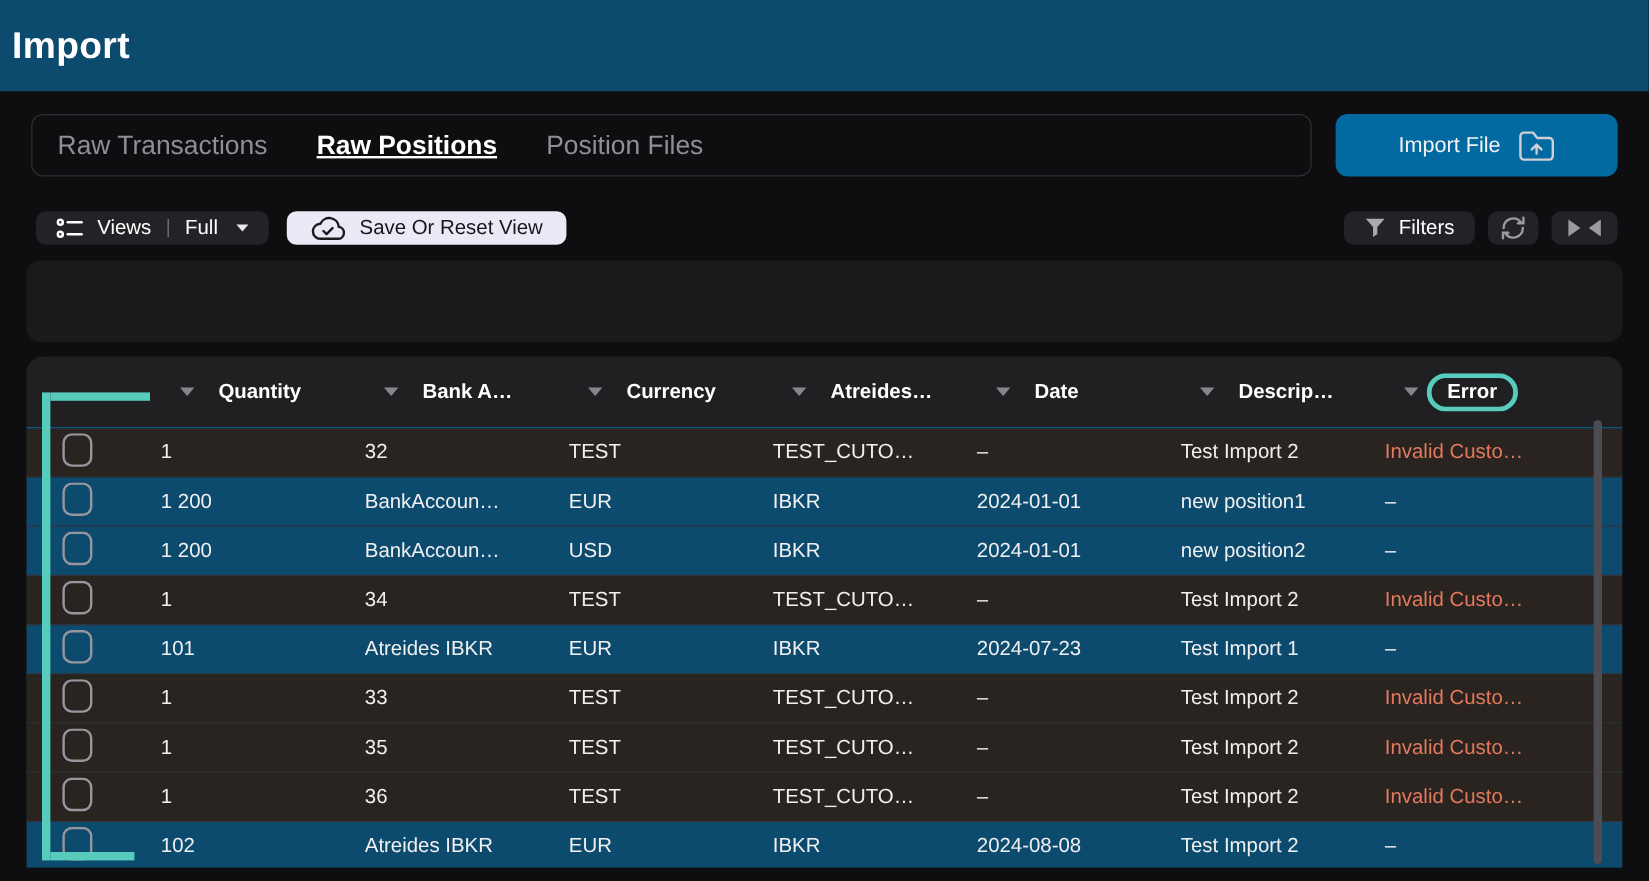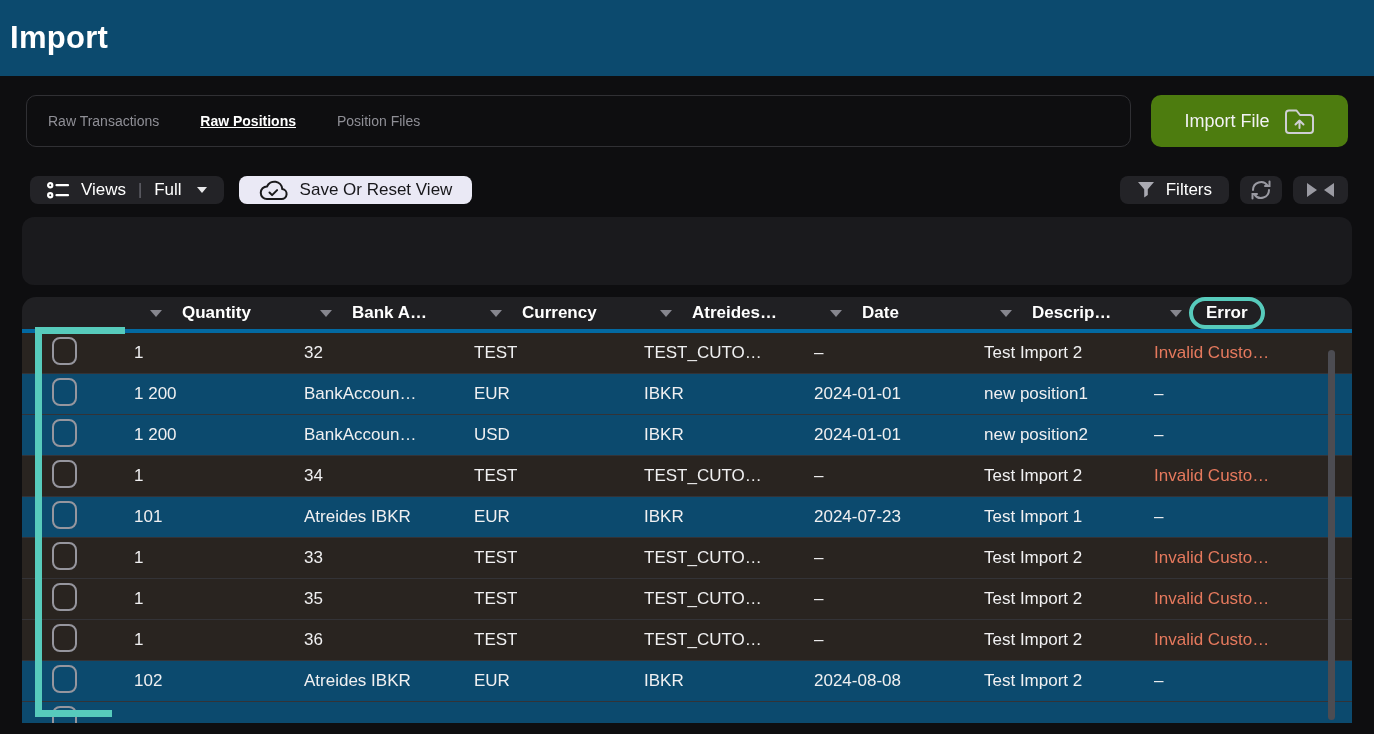--- a/index.html
+++ b/index.html
@@ -7,23 +7,23 @@
     font-family:"Liberation Sans","DejaVu Sans",sans-serif; color:#f0f0f1; }
 
   
   .topbar { height:76px; background:#0c4a6e; display:flex; align-items:center; padding-left:10px; }
   .page-title { font-size:31px; font-weight:700; color:#fff; letter-spacing:.3px; }
 
   
   .tabrow { display:flex; gap:20px; margin:19px 26px 0 26px; }
   .tabbar { flex:1; height:52px; border:1.5px solid #303034; border-radius:10px;
     display:flex; align-items:center; padding-left:21px; gap:41px; }
-  .tab { font-size:14px; color:#8f8f96; cursor:pointer; white-space:nowrap; }
+  .tab { font-size:22px; color:#8f8f96; cursor:pointer; white-space:nowrap; }
   .tab.active { color:#ffffff; font-weight:700;text-decoration:underline; }
-  .import-btn { width:197px; height:52px; background:#4d7c0f; border-radius:10px;
+  .import-btn { width:235px; height:52px; background:#0369a1; border-radius:10px;
     display:flex; align-items:center; justify-content:center; gap:14px;
     font-size:18px; color:#f2f2f4; cursor:pointer; }
 
   
   .toolbar { display:flex; justify-content:space-between; align-items:center; margin:29px 26px 0 30px; }
   .tb-left, .tb-right { display:flex; align-items:center; gap:15px; }
   .tb-right { gap:11px; }
   .btn { height:28px; background:#232327; border-radius:8px; display:flex; align-items:center;
     padding:0 17px; gap:11px; font-size:17px; color:#fff; cursor:pointer; white-space:nowrap; }
   .btn.light { background:#eae9f5; color:#17171a; padding:0 20px; gap:12px; }
@@ -36,21 +36,21 @@
   .tri-play.l { border-right:10px solid #9a9aa2; }
 
   
   .panel { margin:13px 22px 0 22px; height:68px; background:#1a1a1d; border-radius:12px; }
 
   
   .table { position:relative; margin:12px 22px 0 22px; height:426px; background:#202023;
     border-radius:14px 14px 0 0; overflow:hidden; }
   .grid { display:grid; grid-template-columns:112px 170px 170px 170px 170px 170px 170px 1fr;
     align-items:center; }
-  .thead { height:36px; border-bottom:4px solid #0369a1; }
+  .thead { height:60px; border-bottom:1px solid #0369a1; }
   .hcell { display:flex; align-items:center; gap:20px; padding-left:16px; font-size:17px;
     font-weight:700; color:#fff; overflow:hidden; white-space:nowrap; }
   .tri { flex:0 0 auto; width:0; height:0; border-left:6px solid transparent;
     border-right:6px solid transparent; border-top:7px solid #86868e; }
   .pill { border:4px solid #57cbbc; border-radius:999px; padding:2px 13px; margin-left:-3px; }
   .trow { height:41px; border-bottom:1px solid #333337; background:#0c4a6e; }
   .trow.err-row { background:#292420; }
   .cell { font-size:17px; color:#f0f0f1; white-space:nowrap; overflow:hidden; padding-right:8px; }
   .cell.err-text { color:#e5795d; }
   .checkbox { display:inline-block; width:25px; height:28px; border:2px solid #96969e;

